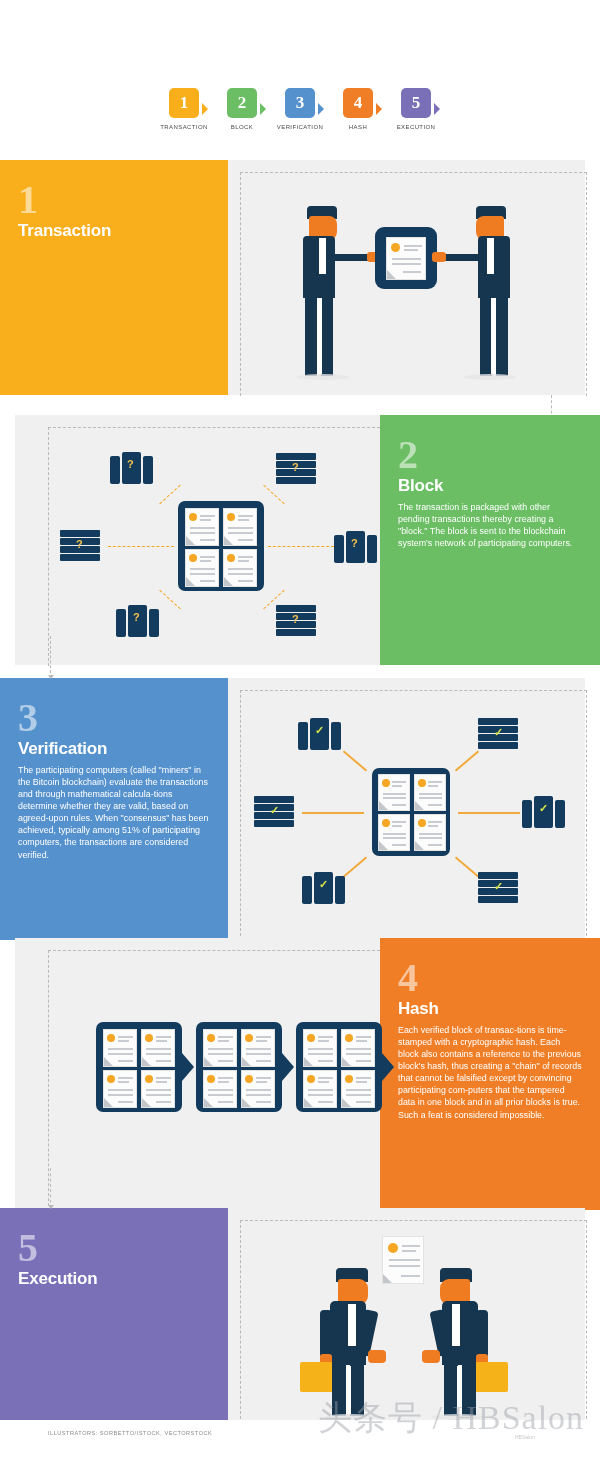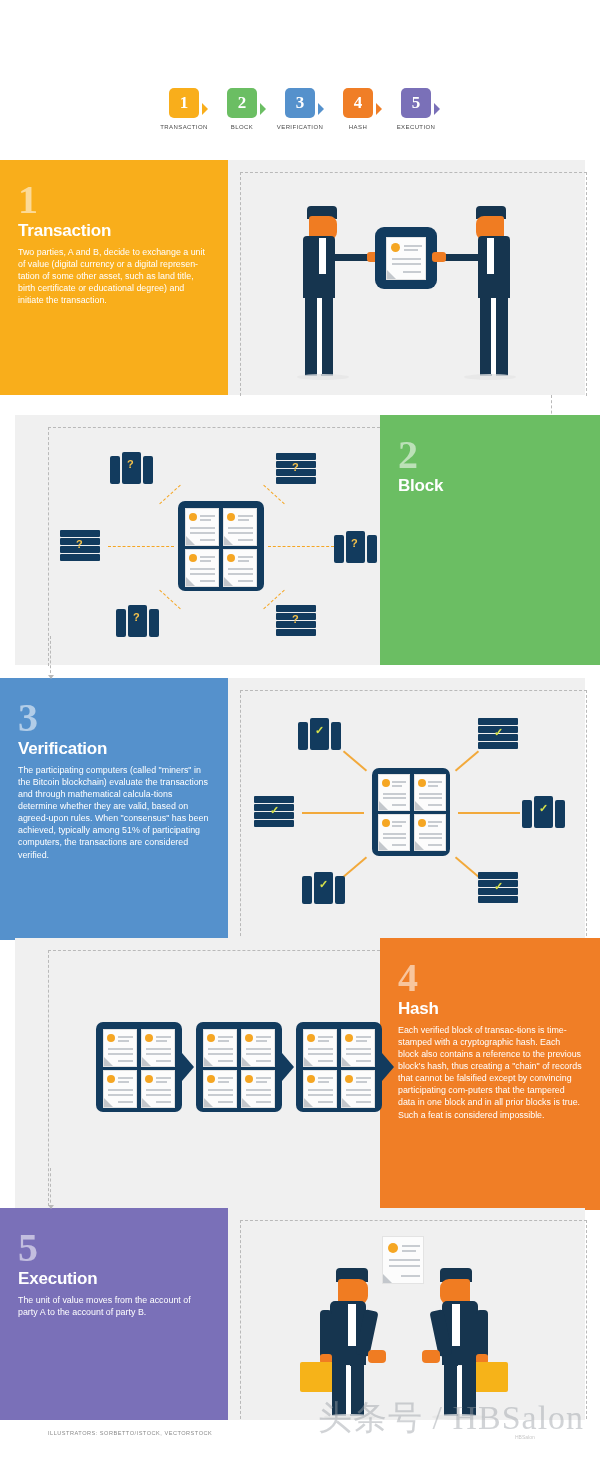--- a/index.html
+++ b/index.html
@@ -144,21 +144,20 @@
     </div>
 
   </div>
 </div>
 
 <div class="section" id="sec1" style="top:160px;height:235px">
   <div class="band" style="left:228px;width:357px;"></div>
   <div class="panel" style="left:0;width:228px;background:#F9AE1B">
     <div class="num">1</div>
     <div class="head">Transaction</div>
-    <div class="body">Two parties, A and B, decide to exchange a unit of value (digital currency or a digital represen-tation of some other asset, such as land title, birth certificate or educational degree) and initiate the transaction.</div>
   </div>
   <div class="dashbox" style="left:240px;top:12px;right:13px;bottom:-1px;border-bottom:none;"></div>
   <div class="dashline" style="left:551px;top:235px;height:55px;"></div>
 
   <div class="art" style="left:240px;top:12px;width:347px;height:222px;">
 
     <div class="person" style="left:55px;top:34px;width:70px;height:172px;">
       <div class="hair" style="left:12px;top:0;width:30px;height:13px;border-radius:4px 4px 0 0;"></div>
       <div class="face" style="left:14px;top:10px;width:28px;height:24px;border-radius:3px 8px 8px 3px;"></div>
       <div class="suit" style="left:8px;top:30px;width:32px;height:62px;border-radius:4px 4px 0 0;"></div>
@@ -195,20 +194,21 @@
       <div class="shadow" style="left:2px;top:168px;width:52px;height:6px;"></div>
     </div>
   </div>
 </div>
 
 <div class="section" id="sec2" style="top:415px;height:250px">
   <div class="band" style="left:15px;width:465px;"></div>
   <div class="panel" style="left:380px;width:220px;background:#6BBE63">
     <div class="num">2</div>
     <div class="head">Block</div>
+    <div class="body">The transaction is packaged with other pending transactions thereby creating a "block." The block is sent to the blockchain system's network of participating computers.</div>
   </div>
   <div class="dashbox" style="left:48px;top:12px;width:332px;bottom:-1px;border-bottom:none;border-right:none;"></div>
 
   <div class="art" style="left:48px;top:12px;width:332px;height:238px;">
 
     <div class="blockbox" style="left:130px;top:74px;width:86px;height:90px;"></div>
     <div class="doc" style="position:absolute;left:137px;top:81px;width:34px;height:38px;">
       <div class="seal" style="left:3px;top:4px;width:8px;height:8px;"></div>
       <div class="ln" style="left:14px;top:6px;width:15px;"></div>
         <div class="ln" style="left:14px;top:10px;width:11px;"></div>
@@ -527,21 +527,20 @@
     </div>
     <div class="chev" style="left:334px;top:103px;"></div>
   </div>
 </div>
 
 <div class="section" id="sec5" style="top:1208px;height:215px">
   <div class="band" style="left:228px;width:357px;"></div>
   <div class="panel" style="left:0;width:228px;background:#7A70B8">
     <div class="num">5</div>
     <div class="head">Execution</div>
-    <div class="body">The unit of value moves from the account of party A to the account of party B.</div>
   </div>
   <div class="dashbox" style="left:240px;top:12px;right:13px;bottom:-1px;border-bottom:none;"></div>
   <div class="dashline" style="left:50px;top:-40px;height:40px;"></div>
 
   <div class="art" style="left:240px;top:12px;width:347px;height:203px;">
 
     <div class="doc" style="position:absolute;left:142px;top:16px;width:42px;height:48px;">
       <div class="seal" style="left:5px;top:6px;width:10px;height:10px;"></div>
       <div class="ln" style="left:19px;top:8px;width:18px;"></div>
       <div class="ln" style="left:19px;top:13px;width:14px;"></div>

